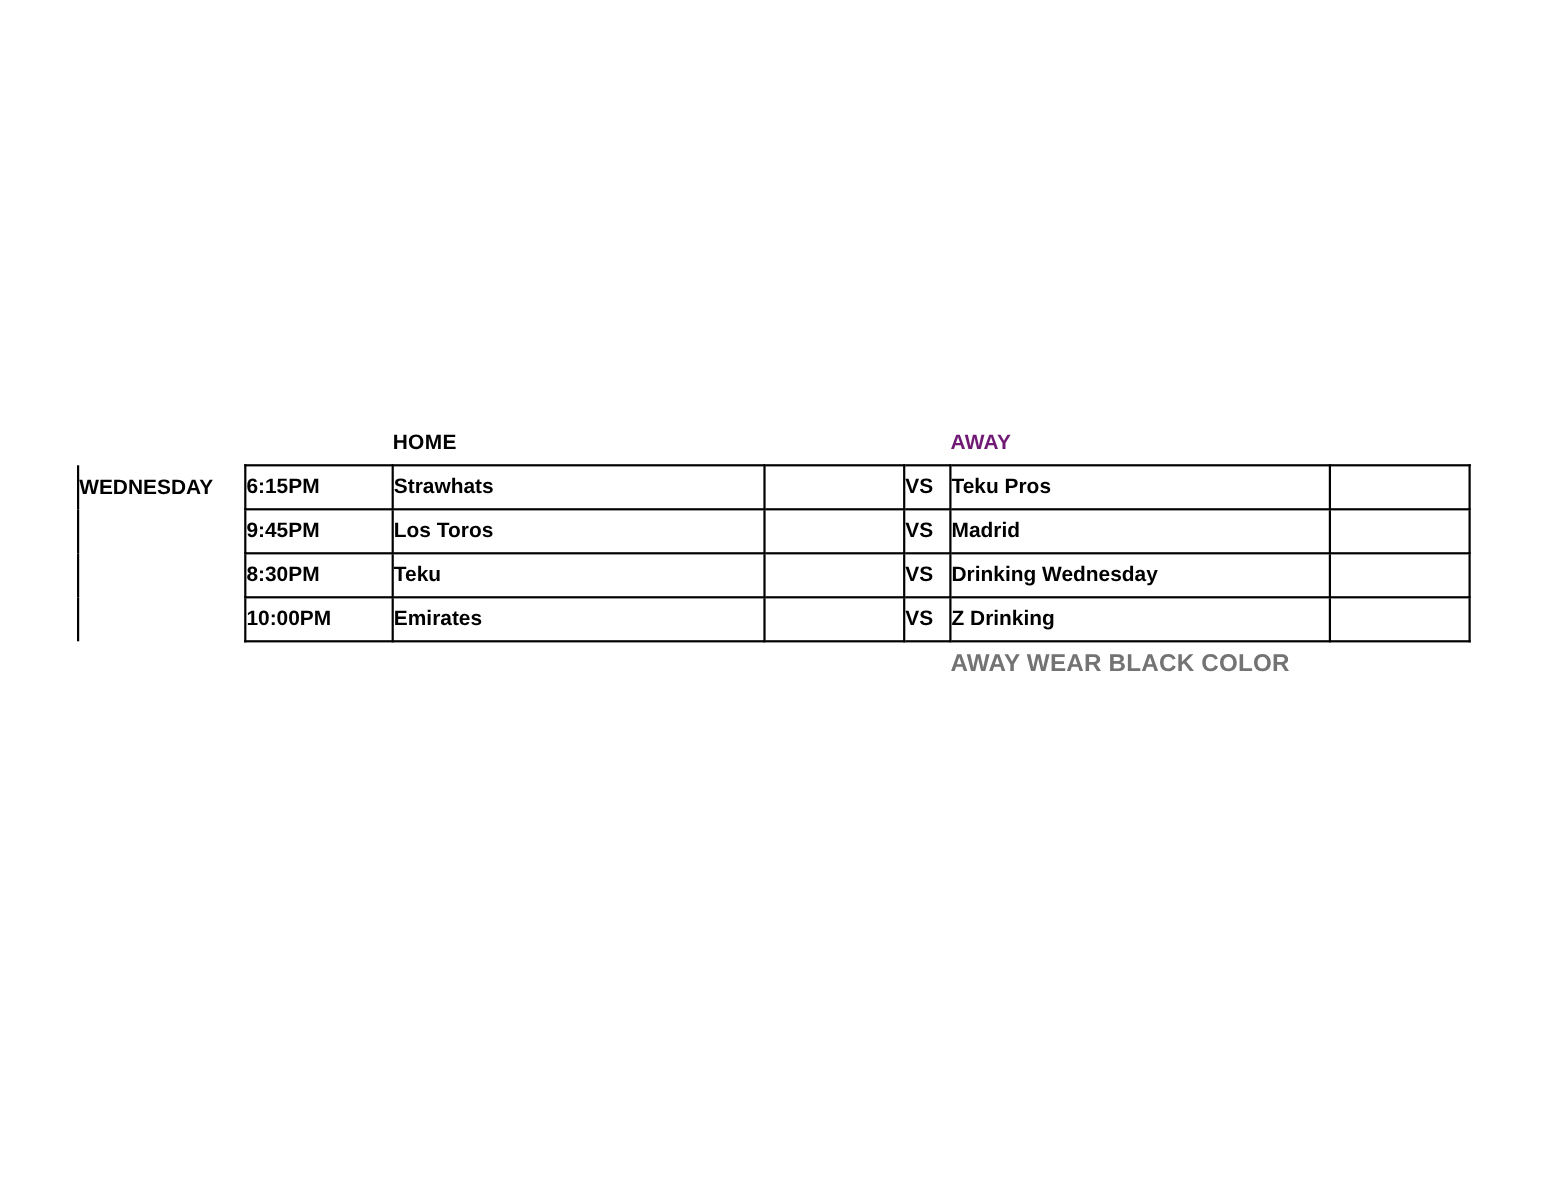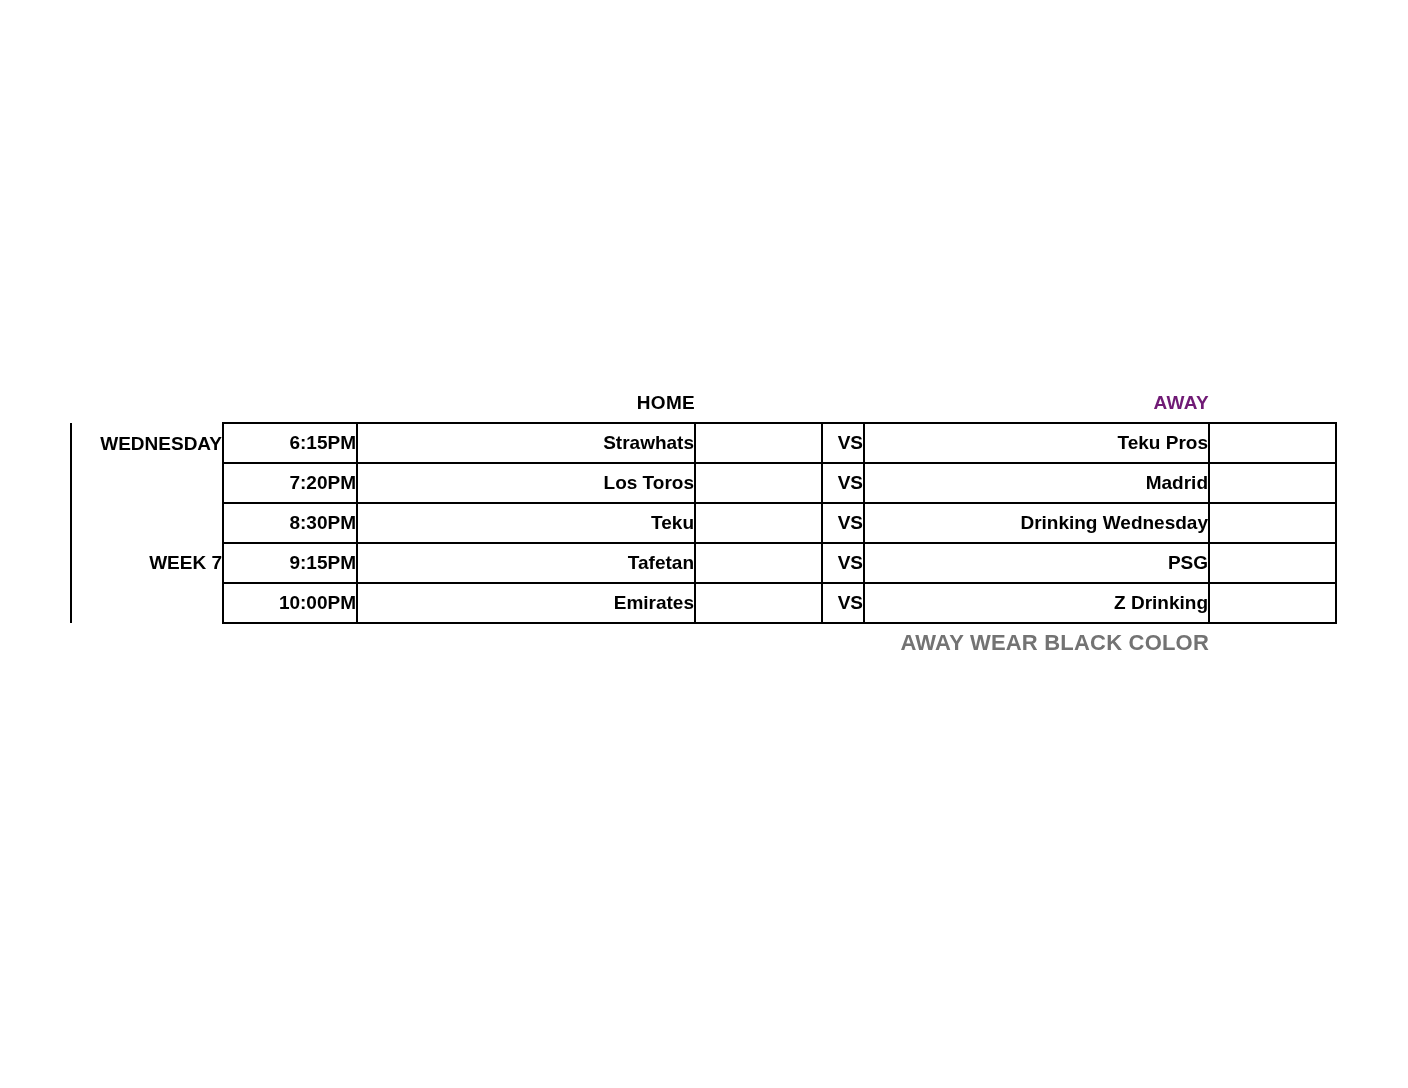--- a/index.html
+++ b/index.html
@@ -25,21 +25,21 @@
   table.schedule {
     border-collapse: collapse;
     table-layout: fixed;
     width: 1265px;
   }
 
   table.schedule td {
     padding: 0;
     margin: 0;
     vertical-align: middle;
-    text-align: right;
+    text-align: left;
     font-weight: bold;
     font-size: 19px;
     color: #000;
     height: 38px;
     background: #ffffff;
   }
 
   
   .col-day     { width: 152px; }
   .col-time    { width: 134px; }
@@ -127,47 +127,38 @@
       <td class="bordered teamcell">Strawhats</td>
       <td class="bordered scorecell"></td>
       <td class="bordered vscell">VS</td>
       <td class="bordered teamcell">Teku Pros</td>
       <td class="bordered scorecell"></td>
     </tr>
 
 
     <tr>
       <td class="daycell leftrule"></td>
-      <td class="bordered timecell">7:20PM</td>
+      <td class="bordered timecell">9:45PM</td>
       <td class="bordered teamcell">Los Toros</td>
       <td class="bordered scorecell"></td>
       <td class="bordered vscell">VS</td>
       <td class="bordered teamcell">Madrid</td>
       <td class="bordered scorecell"></td>
     </tr>
 
     <tr>
       <td class="daycell leftrule"></td>
       <td class="bordered timecell">8:30PM</td>
       <td class="bordered teamcell">Teku</td>
       <td class="bordered scorecell"></td>
       <td class="bordered vscell">VS</td>
       <td class="bordered teamcell">Drinking Wednesday</td>
       <td class="bordered scorecell"></td>
     </tr>
 
-    <tr>
-      <td class="daycell leftrule">WEEK 7</td>
-      <td class="bordered timecell">9:15PM</td>
-      <td class="bordered teamcell">Tafetan</td>
-      <td class="bordered scorecell"></td>
-      <td class="bordered vscell">VS</td>
-      <td class="bordered teamcell">PSG</td>
-      <td class="bordered scorecell"></td>
-    </tr>
 
     <tr>
       <td class="daycell leftrule"></td>
       <td class="bordered timecell">10:00PM</td>
       <td class="bordered teamcell">Emirates</td>
       <td class="bordered scorecell"></td>
       <td class="bordered vscell">VS</td>
       <td class="bordered teamcell">Z Drinking</td>
       <td class="bordered scorecell"></td>
     </tr>

